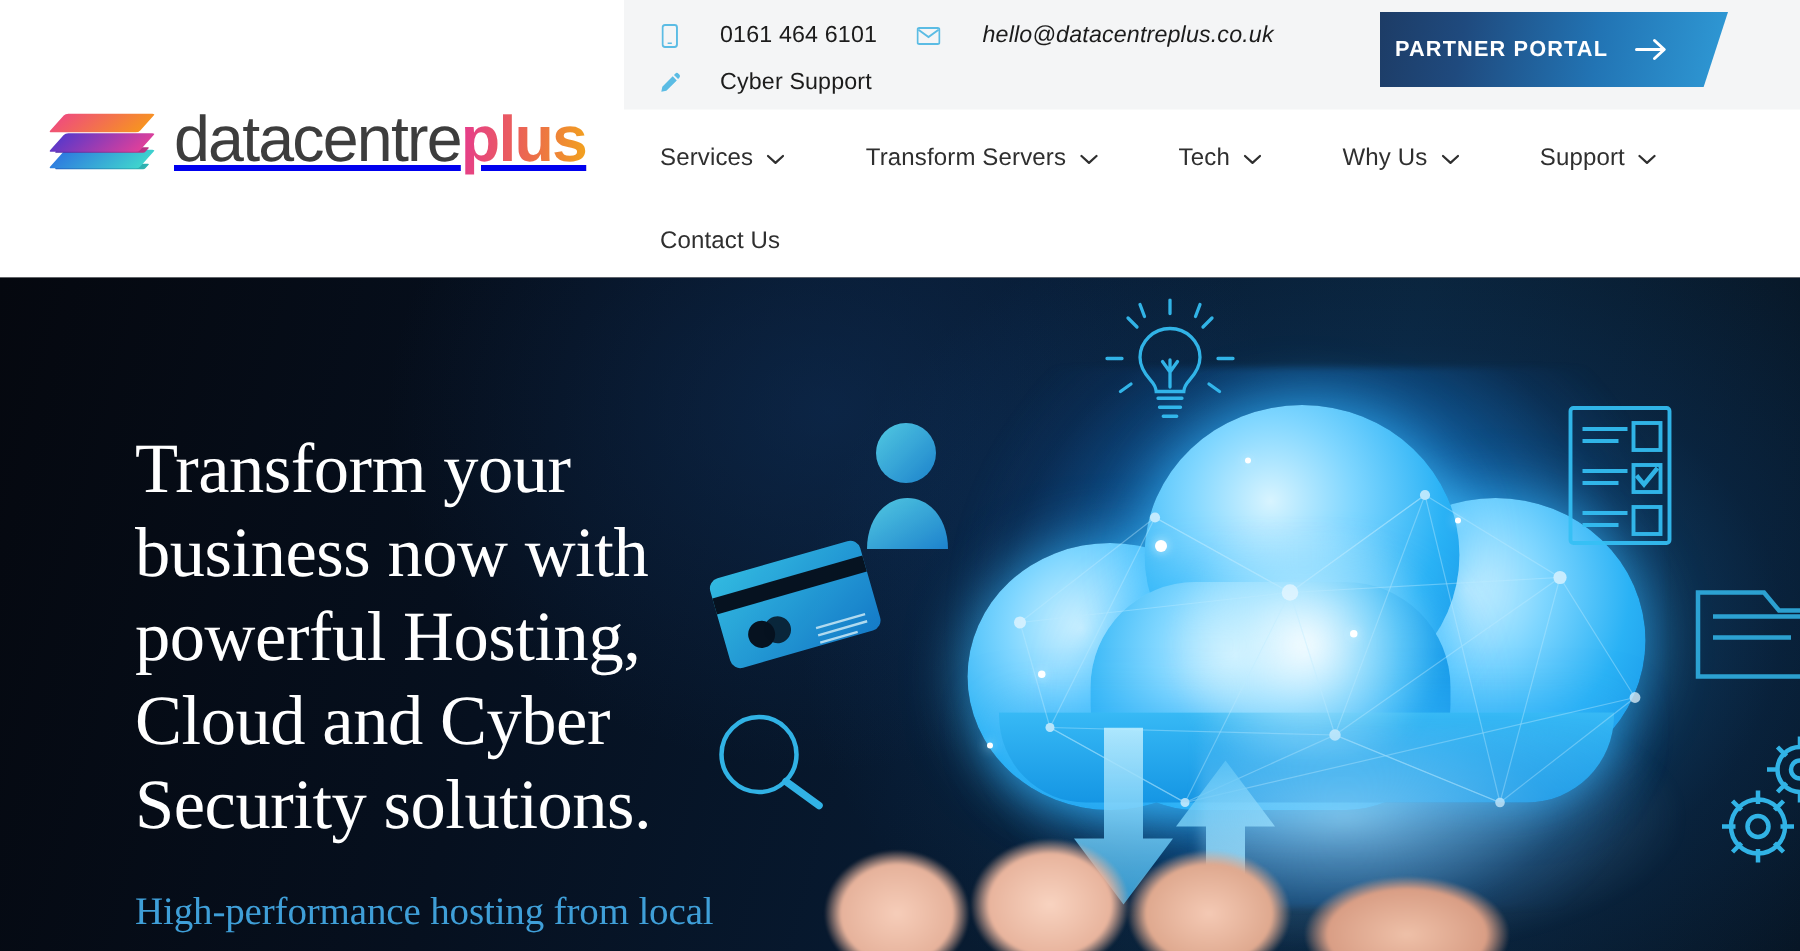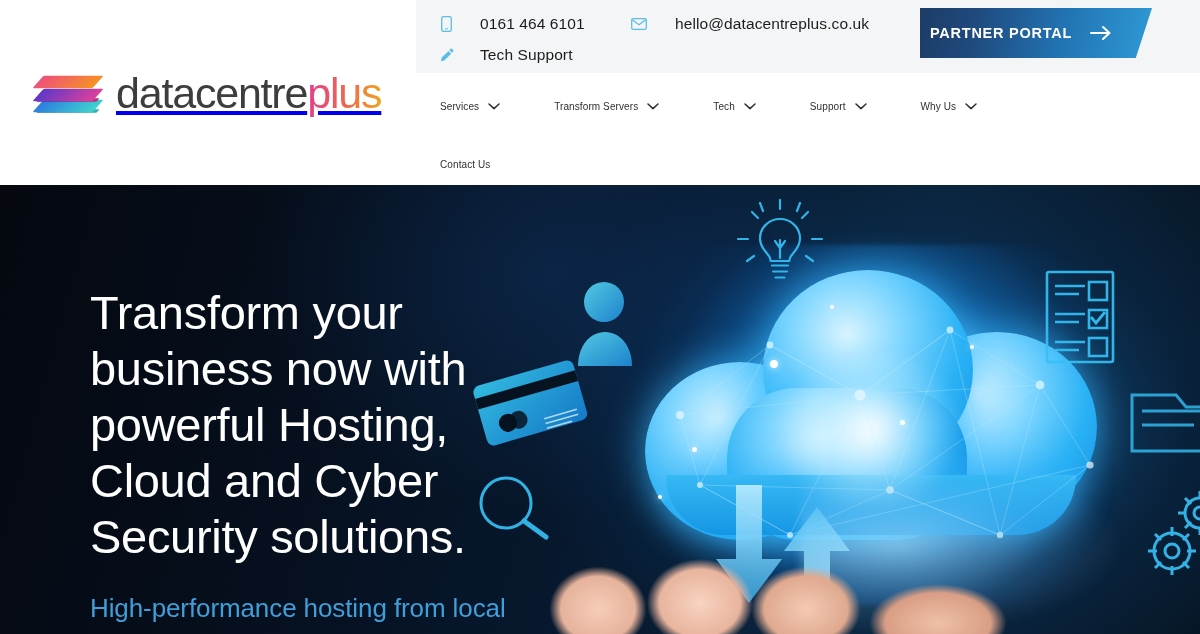--- a/index.html
+++ b/index.html
@@ -28,21 +28,21 @@
   .contact-row { display:flex; align-items:center; height:26px; }
   .contact-icon {
     width:16px; height:18px; flex:none;
     display:flex; align-items:center; justify-content:center;
     color:#5bbce4;
   }
   .contact-text {
     margin-left:26px; font-size:15.5px; color:#1c1c1c;
     letter-spacing:.1px; white-space:nowrap;text-align:right;
   }
-  .email-block { position:absolute; left:631px; top:11px; }
+  .email-block { position:absolute; left:611px; top:11px;font-style:italic; }
   .email-block .contact-text { margin-left:28px; }
 
   
   .partner-wrap { position:absolute; left:920px; top:8px; width:232px; height:50px; }
   .partner-btn {
     position:relative; display:block; width:232px; height:50px;
     background:linear-gradient(100deg,#1d3c66 0%,#1f4a7e 24%,#2274b4 62%,#2f9ad6 100%);
     clip-path:polygon(0 0, 100% 0, 93% 100%, 0 100%);
     border:none; cursor:pointer; text-decoration:none;
     display:flex; align-items:center; padding-left:10px;
@@ -70,36 +70,36 @@
     position:absolute; left:0; width:60px; height:6px; border-radius:1px;
   }
   .ls3 { top:42px; background:linear-gradient(100deg,#2663c4,#2fb5b0); transform:skewX(-42deg) scaleY(.6);}
   .ls2 { top:31px; background:linear-gradient(100deg,#4a2ba8,#bd3381); transform:skewX(-42deg) scaleY(.6);}
   .logo-text { margin-left:16px; font-size:43px; letter-spacing:-1.2px; line-height:1; }
   .logo-dc { color:#3d3d3d; font-weight:400;margin-top:45px; }
   .logo-plus {
     background:linear-gradient(95deg,#e5398f 0%,#ec6a4d 55%,#f2a41c 100%);
     -webkit-background-clip:text; background-clip:text;
     color:transparent; -webkit-text-fill-color:transparent;
-    font-weight:400;
+    font-weight:700;
   }
 
   
   .nav {
     position:absolute; left:432px; top:88px; width:740px;
     display:flex; flex-wrap:wrap; align-items:flex-start;
   }
   .nav-item {
     display:flex; align-items:center; gap:9px;
     height:36px; padding:0 8px; margin-right:38px;
     cursor:pointer; white-space:nowrap;
   }
   .nav-item:nth-child(5) { margin-right:0; }
   .nav-item.second-row { margin-top:10px; margin-left:0;align-items:flex-end; }
-  .nav-label { font-size:10px; color:#2f2f2f; letter-spacing:.1px; }
+  .nav-label { font-size:16px; color:#2f2f2f; letter-spacing:.1px; }
   .nav-chev { display:flex; align-items:center; color:#2f2f2f; }
   .nav-break { flex-basis:100%; height:0; }
 
   
   .hero {
     position:absolute; left:0; top:185px; width:1200px; height:449px;
     overflow:hidden;
     background:#05080f;
   }
   .hero-bg {
@@ -163,21 +163,21 @@
       radial-gradient(ellipse 88px 50px at 418px 86px, #eec0a8 0%, #d99e85 60%, rgba(180,130,110,0) 78%);
     filter:blur(.6px);
   }
   .hand-glow {
     position:absolute; left:330px; top:300px; width:320px; height:150px;
     background:radial-gradient(ellipse at 30% 40%, rgba(190,235,255,.55) 0%, rgba(120,200,250,.18) 45%, rgba(0,0,0,0) 72%);
     filter:blur(4px);
   }
 
   
-  .hero-text { position:absolute; left:90px; top:100px; width:420px; }
+  .hero-text { position:absolute; left:90px; top:100px; width:420px;font-family:Liberation Serif, serif; }
   .hero-title {
     font-size:47px; line-height:56px; color:#ffffff;
     font-weight:400; letter-spacing:-.3px;
   }
   .hero-sub {
     margin-top:28px; font-size:26px; line-height:30px;
     color:#3f9fd8; letter-spacing:-.1px; white-space:nowrap;
   }
 </style>
 </head>
@@ -197,21 +197,21 @@
           </svg>
         </span>
         <span class="contact-text">0161 464 6101</span>
       </div>
       <div class="contact-row">
         <span class="contact-icon">
           <svg width="15" height="15" viewBox="0 0 16 16" fill="currentColor">
             <path d="M11.9 1.2a1.6 1.6 0 0 1 2.3 0l.6.6a1.6 1.6 0 0 1 0 2.3l-.9.9-2.9-2.9.9-.9zM10.1 3.1l2.9 2.9-7.4 7.4-3.6.7.7-3.6 7.4-7.4z"></path>
           </svg>
         </span>
-        <span class="contact-text">Tech Support</span>
+        <span class="contact-text">Cyber Support</span>
       </div>
     </div>
 
     <div class="email-block">
       <div class="contact-row">
         <span class="contact-icon">
           <svg width="16" height="12" viewBox="0 0 16 12" fill="none" stroke="currentColor" stroke-width="1.25">
             <rect x="0.7" y="0.7" width="14.6" height="10.6" rx="1.2"></rect>
             <path d="M1.3 1.8 8 6.7l6.7-4.9"></path>
           </svg>
@@ -265,29 +265,29 @@
     </div>
     <div class="nav-item">
       <span class="nav-label">Tech</span>
       <span class="nav-chev">
         <svg width="12" height="8" viewBox="0 0 12 8" fill="none" stroke="currentColor" stroke-width="1.5" stroke-linecap="round" stroke-linejoin="round">
             <polyline points="1,2 6,6.6 11,2"></polyline>
           </svg>
       </span>
     </div>
     <div class="nav-item">
-      <span class="nav-label">Support</span>
+      <span class="nav-label">Why Us</span>
       <span class="nav-chev">
         <svg width="12" height="8" viewBox="0 0 12 8" fill="none" stroke="currentColor" stroke-width="1.5" stroke-linecap="round" stroke-linejoin="round">
             <polyline points="1,2 6,6.6 11,2"></polyline>
           </svg>
       </span>
     </div>
     <div class="nav-item">
-      <span class="nav-label">Why Us</span>
+      <span class="nav-label">Support</span>
       <span class="nav-chev">
         <svg width="12" height="8" viewBox="0 0 12 8" fill="none" stroke="currentColor" stroke-width="1.5" stroke-linecap="round" stroke-linejoin="round">
             <polyline points="1,2 6,6.6 11,2"></polyline>
           </svg>
       </span>
     </div>
     <span class="nav-break"></span>
     <div class="nav-item second-row">
       <span class="nav-label">Contact Us</span>
     </div>

